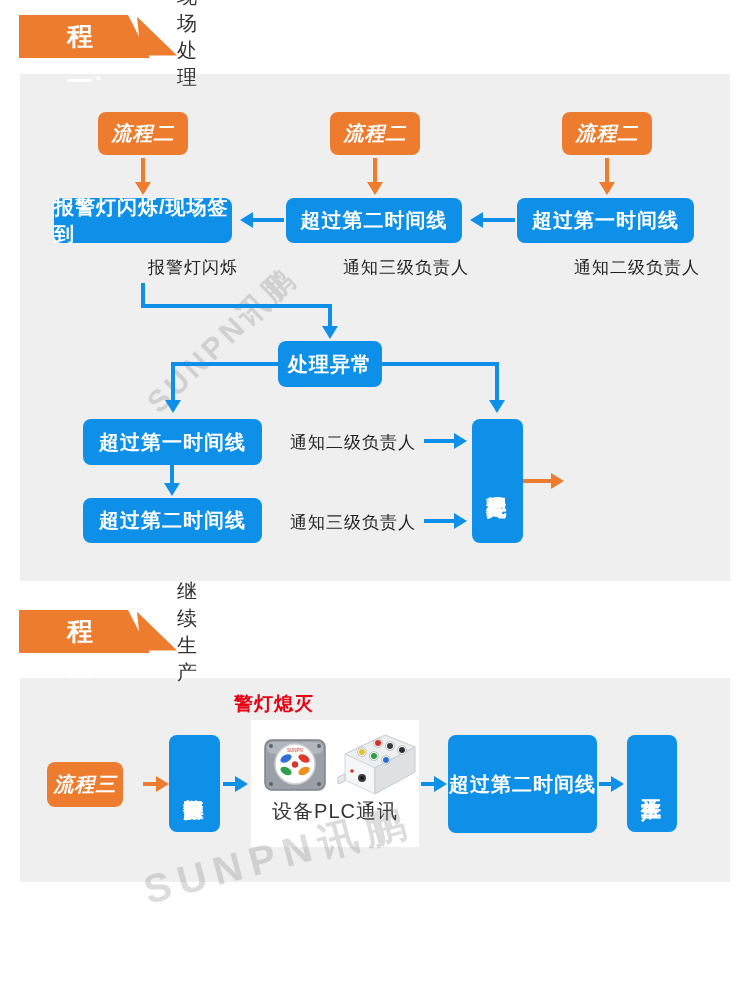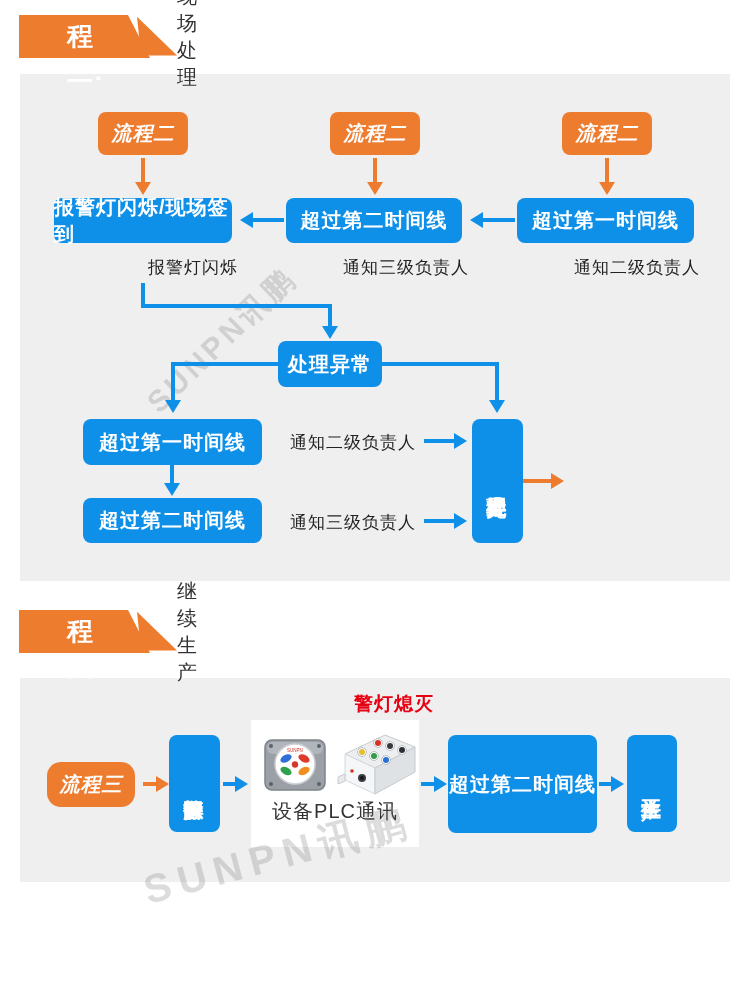--- a/index.html
+++ b/index.html
@@ -25,21 +25,21 @@
   
   .obox,.bbox,.vbox{position:absolute;border-radius:8px;color:#fff;display:flex;
     align-items:center;justify-content:center;font-size:20px;font-weight:bold;z-index:3;
     letter-spacing:1px;}
   .obox{background:var(--orange);font-style:italic;}
   .bbox,.vbox{background:var(--blue);}
   .vbox{writing-mode:vertical-rl;text-orientation:upright;letter-spacing:0;}
   .bbox2{flex-direction:column;gap:14px;}
   .note{position:absolute;color:var(--ink);font-size:17px;text-align:right;z-index:3;
     letter-spacing:1px;white-space:nowrap;}
-  .redlab{position:absolute;color:var(--red);font-size:19px;font-weight:bold;text-align:right;
+  .redlab{position:absolute;color:var(--red);font-size:19px;font-weight:bold;text-align:left;
     z-index:3;letter-spacing:1px;}
   
   .cb{--c:var(--blue);} .co{--c:var(--orange);}
   .ln{position:absolute;background:var(--c);z-index:2;}
   .td{position:absolute;width:0;height:0;border-left:8px solid transparent;
     border-right:8px solid transparent;border-top:13px solid var(--c);z-index:2;}
   .tr{position:absolute;width:0;height:0;border-top:8px solid transparent;
     border-bottom:8px solid transparent;border-left:13px solid var(--c);z-index:2;}
   .tl{position:absolute;width:0;height:0;border-top:8px solid transparent;
     border-bottom:8px solid transparent;border-right:13px solid var(--c);z-index:2;}
@@ -133,21 +133,21 @@
 
   <div class="banner" style="top:610px;">
     <div class="banner-main"></div>
     <div class="banner-tri"></div>
     <span class="banner-tag">流程四:</span>
     <span class="banner-sub">继续生产</span>
   </div>
 
   <div class="redlab" style="left:234px;top:691px;width:200px;">警灯熄灭</div>
 
-  <div class="obox" style="left:47px;top:762px;width:88px;height:45px;border-radius:14px;">流程三</div>
+  <div class="obox" style="left:47px;top:762px;width:76px;height:45px;">流程三</div>
 
   <div class="ln co" style="left:143px;top:782px;width:13px;height:4px;"></div>
   <div class="tr co" style="left:156px;top:776px;"></div>
 
   <div class="vbox" style="left:169px;top:735px;width:51px;height:97px;">解除报警</div>
 
   <div class="ln cb" style="left:223px;top:782px;width:12px;height:4px;"></div>
   <div class="tr cb" style="left:235px;top:776px;"></div>
 
   <div class="devcard">

